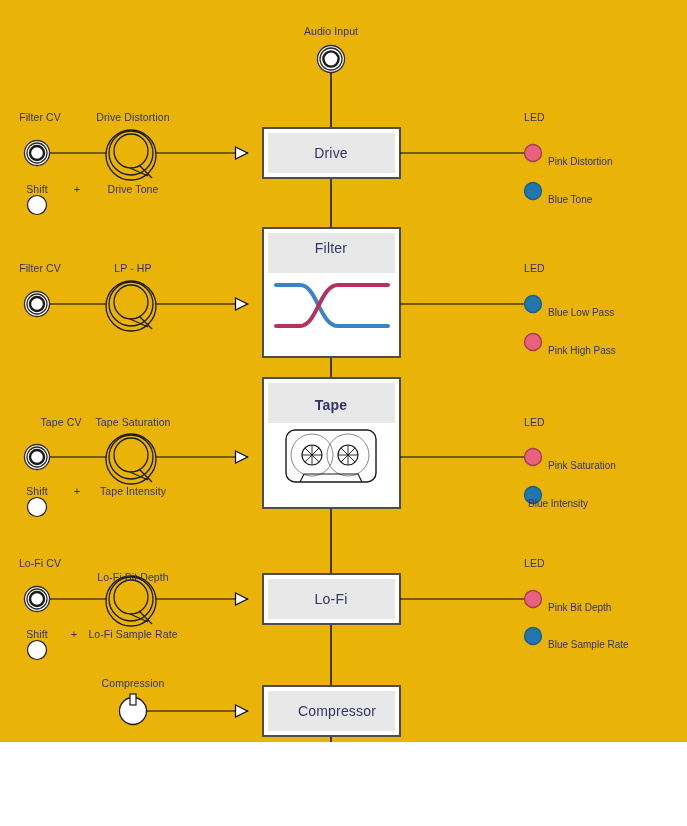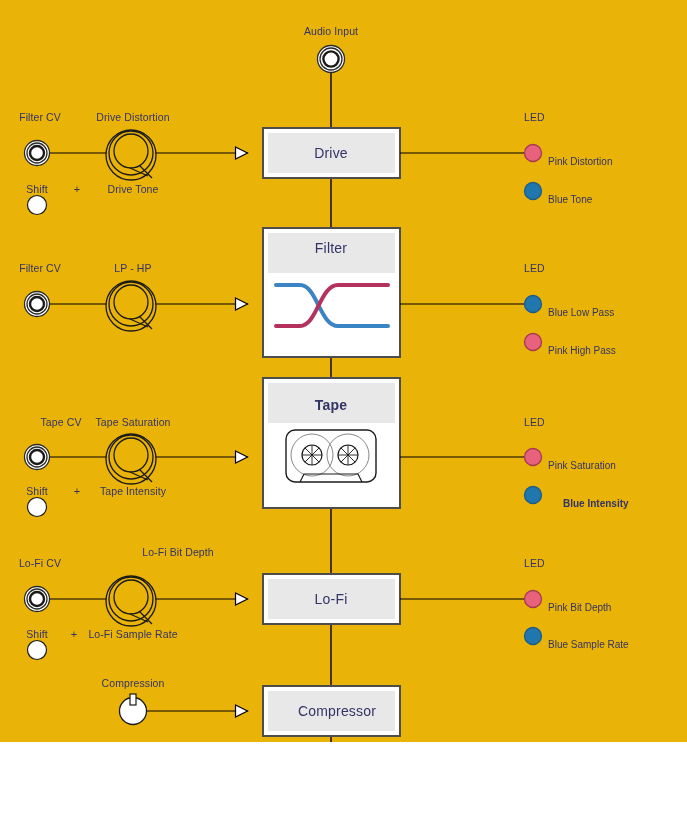--- a/index.html
+++ b/index.html
@@ -280,24 +280,24 @@
   <div class="ledlabel" style="left:548px;top:342px;">Pink High Pass</div>
 
   <div class="lbl ctr" style="left:37px;top:416px;margin-left:24px;">Tape CV</div>
   <div class="lbl ctr" style="left:133px;top:416px;">Tape Saturation</div>
   <div class="lbl ctr" style="left:37px;top:485px;">Shift</div>
   <div class="plus" style="left:77px;top:485px;">+</div>
   <div class="lbl ctr" style="left:133px;top:485px;">Tape Intensity</div>
   <div class="boxlabel" style="left:331px;top:405px;font-weight:bold;">Tape</div>
   <div class="lbl" style="left:524px;top:416px;">LED</div>
   <div class="ledlabel" style="left:548px;top:457px;">Pink Saturation</div>
-  <div class="ledlabel" style="left:563px;top:495px;font-weight:bold;">Blue Intensity</div>
+  <div class="ledlabel" style="left:528px;top:495px;">Blue Intensity</div>
 
   <div class="lbl ctr" style="left:40px;top:557px;">Lo-Fi CV</div>
-  <div class="lbl ctr" style="left:133px;top:546px;margin-left:45px;">Lo-Fi Bit Depth</div>
+  <div class="lbl ctr" style="left:133px;top:571px;">Lo-Fi Bit Depth</div>
   <div class="lbl ctr" style="left:37px;top:628px;">Shift</div>
   <div class="plus" style="left:74px;top:628px;">+</div>
   <div class="lbl ctr" style="left:133px;top:628px;">Lo-Fi Sample Rate</div>
   <div class="boxlabel" style="left:331px;top:599px;text-align:right;">Lo-Fi</div>
   <div class="lbl" style="left:524px;top:557px;">LED</div>
   <div class="ledlabel" style="left:548px;top:599px;">Pink Bit Depth</div>
   <div class="ledlabel" style="left:548px;top:636px;">Blue Sample Rate</div>
 
   <div class="lbl ctr" style="left:133px;top:677px;">Compression</div>
   <div class="boxlabel" style="left:331px;top:711px;padding-left:12px;">Compressor</div>

